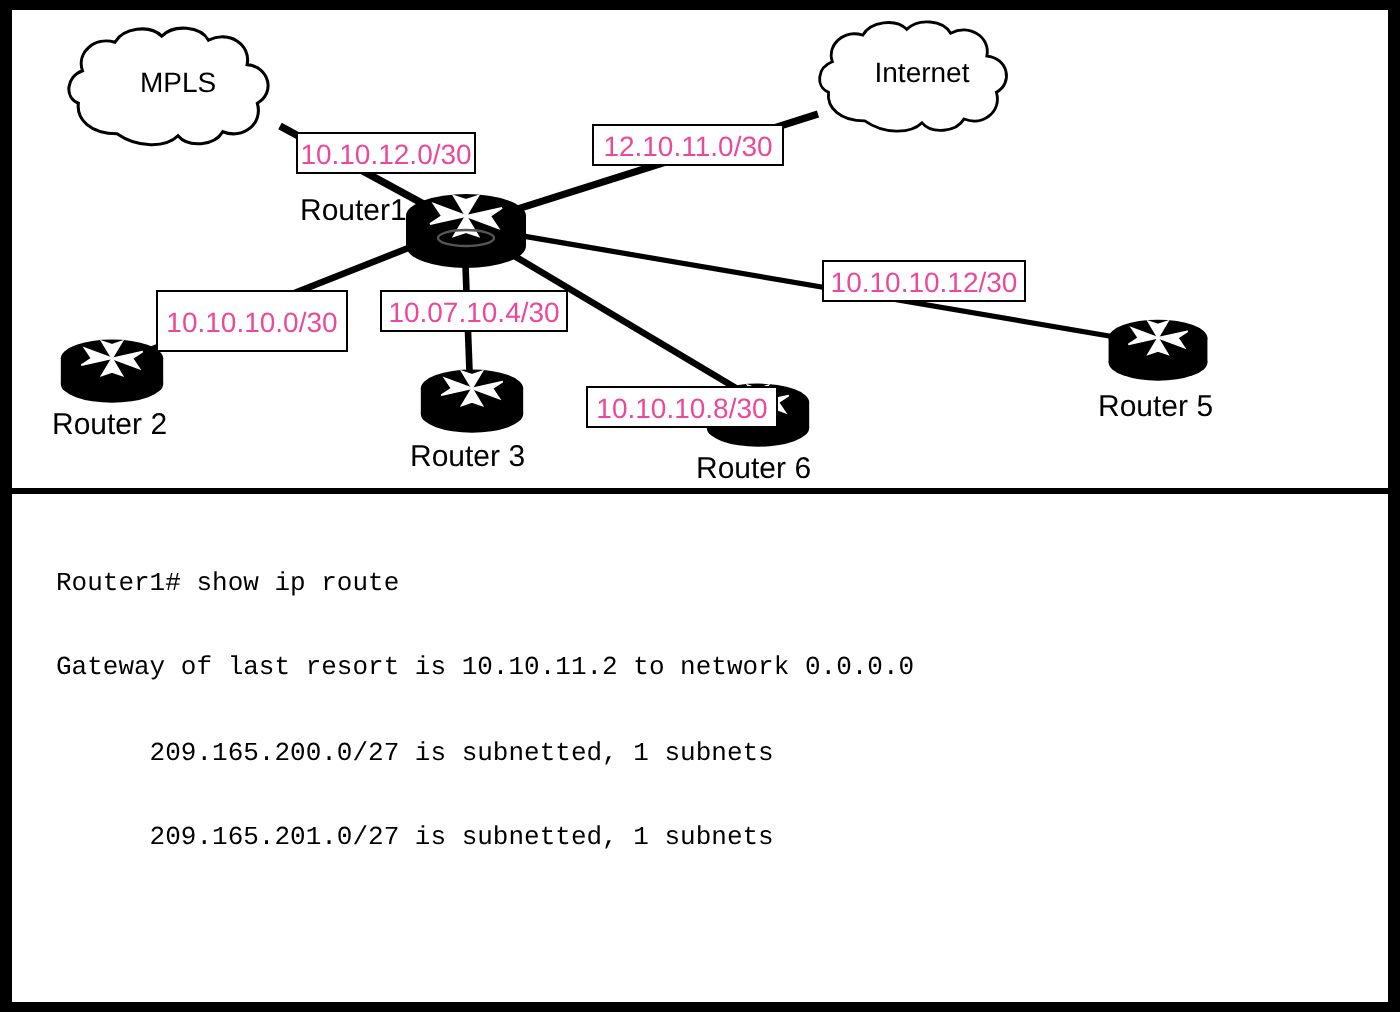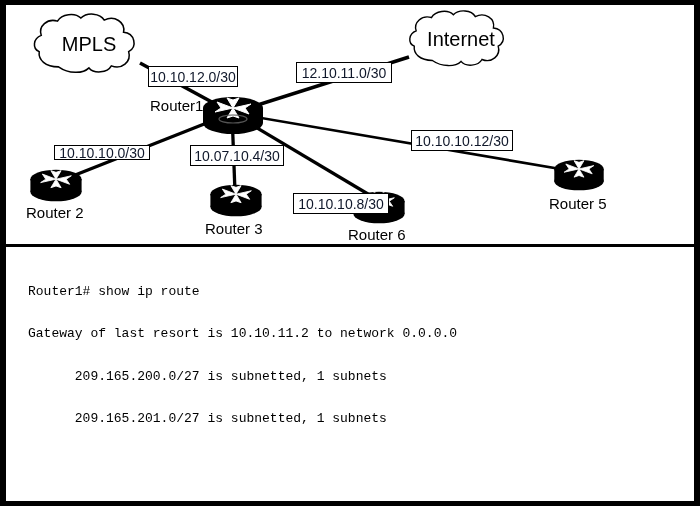--- a/index.html
+++ b/index.html
@@ -22,32 +22,32 @@
   #frame-left   { position:absolute; left:0;   top:0;   width:6px;  height:506px; background:#000; }
   #frame-right  { position:absolute; right:0;  top:0;   width:6px;  height:506px; background:#000; }
   #divider      { position:absolute; left:6px; top:244px; width:688px; height:3px; background:#000; }
 
   #topology { position:absolute; left:0; top:0; width:700px; height:244px; }
   #svg-links { position:absolute; left:0; top:0; width:700px; height:244px; }
 
   
   .cloud-label {
     position: absolute;
-    font-size: 20px;
+    font-size: 14px;
     color: #000;
     white-space: nowrap;
     text-align: center;
   }
 
   
   .netbox {
     position: absolute;
     border: 1.6px solid #000;
     background: #ffffff;
-    color: #0f172a;
+    color: #ec4899;
     font-size: 14px;
     line-height: 1;
     display: flex;
     align-items: center;
     justify-content: center;
     padding: 2px 4px;
     box-sizing: border-box;
     white-space: nowrap;
     z-index: 6;
   }
@@ -136,21 +136,21 @@
 
       <use href="#cloud-shape" x="28" y="10" width="122" height="68"></use>
       <use href="#cloud-shape" x="403" y="8" width="116" height="62"></use>
     </svg>
 
     <div class="cloud-label" style="left:28px; top:33px; width:122px;">MPLS</div>
     <div class="cloud-label" style="left:403px; top:28px; width:116px;">Internet</div>
 
     <div class="netbox" style="left:148px; top:66px; width:90px; height:21px;">10.10.12.0/30</div>
     <div class="netbox" style="left:296px; top:62px; width:96px; height:21px;">12.10.11.0/30</div>
-    <div class="netbox" style="left:54px; top:145px; width:96px; height:15px;">10.10.10.0/30</div>
+    <div class="netbox" style="left:78px; top:145px; width:96px; height:31px;">10.10.10.0/30</div>
     <div class="netbox" style="left:190px; top:145px; width:94px; height:21px;">10.07.10.4/30</div>
     <div class="netbox" style="left:293px; top:160px; width:96px; height:21px;margin-top:33px;">10.10.10.8/30</div>
     <div class="netbox" style="left:411px; top:130px; width:102px; height:21px;">10.10.10.12/30</div>
 
     <svg class="router" style="left:199px; top:95px;" width="68" height="42" viewBox="0 0 68 42">
       <ellipse cx="34" cy="28" rx="30" ry="11" fill="#000"></ellipse>
       <rect x="4" y="13" width="60" height="15" fill="#000"></rect>
       <ellipse cx="34" cy="13" rx="30" ry="11" fill="#000"></ellipse>
       <g fill="#fff" stroke="#fff" stroke-width="1">
         <path d="M34 13 L18 7 L22 13 L16 17 Z"></path>

